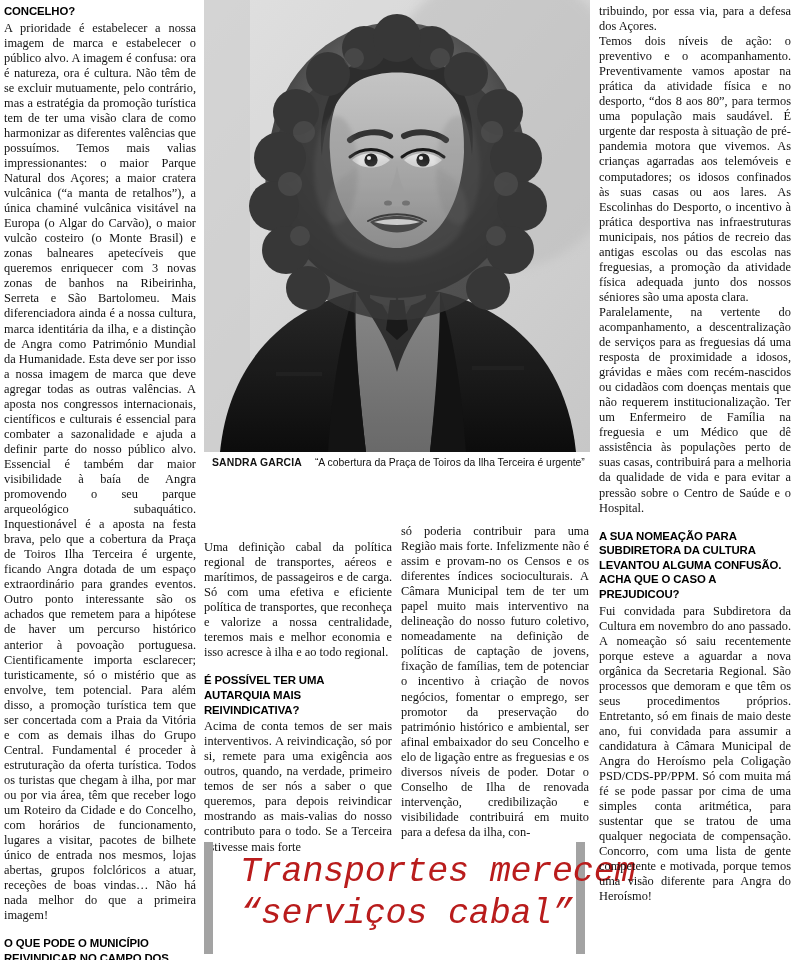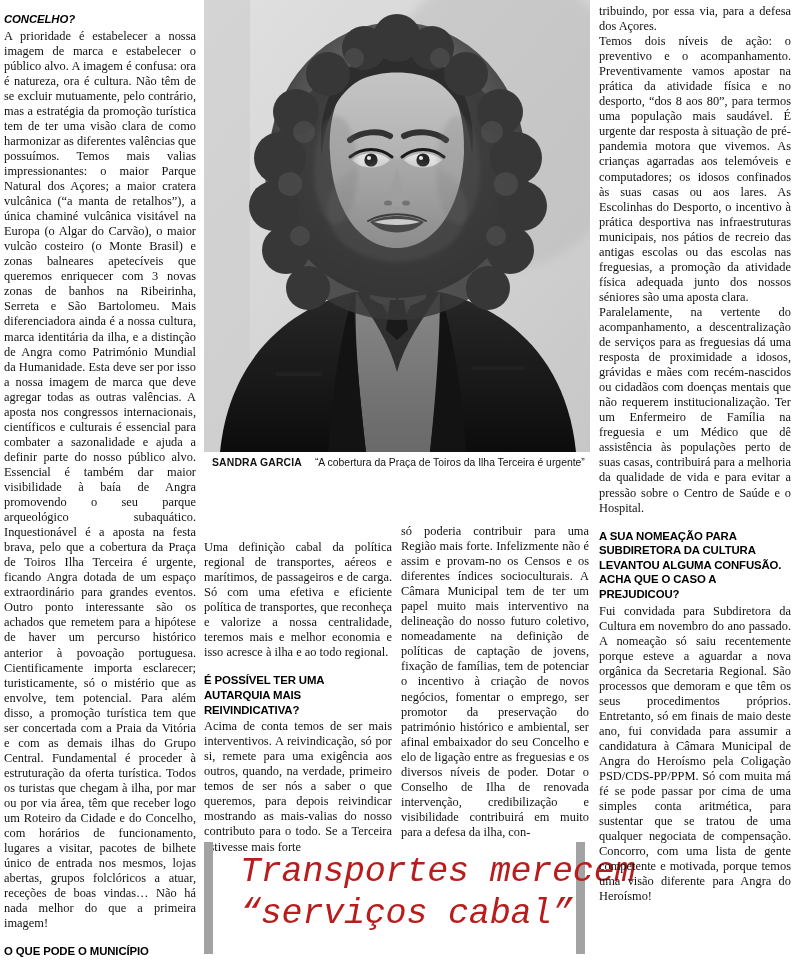--- a/index.html
+++ b/index.html
@@ -43,21 +43,21 @@
   .subhead {
     font-family: "Liberation Sans", "DejaVu Sans", sans-serif;
     font-size: 11.4px;
     line-height: 14.6px;
     font-weight: 700;
     letter-spacing: -0.12px;
     color: #000;
     margin: 13px 0 2px 0;
     text-transform: uppercase;
   }
-  .subhead:first-child { margin-top: 8px; font-style: italic; }
+  .subhead:first-child { margin-top: 0; }
 
   
   #col1 {
     left: 4px;
     top: 4px;
     width: 192px;
     height: 952px;
   }
 
   

